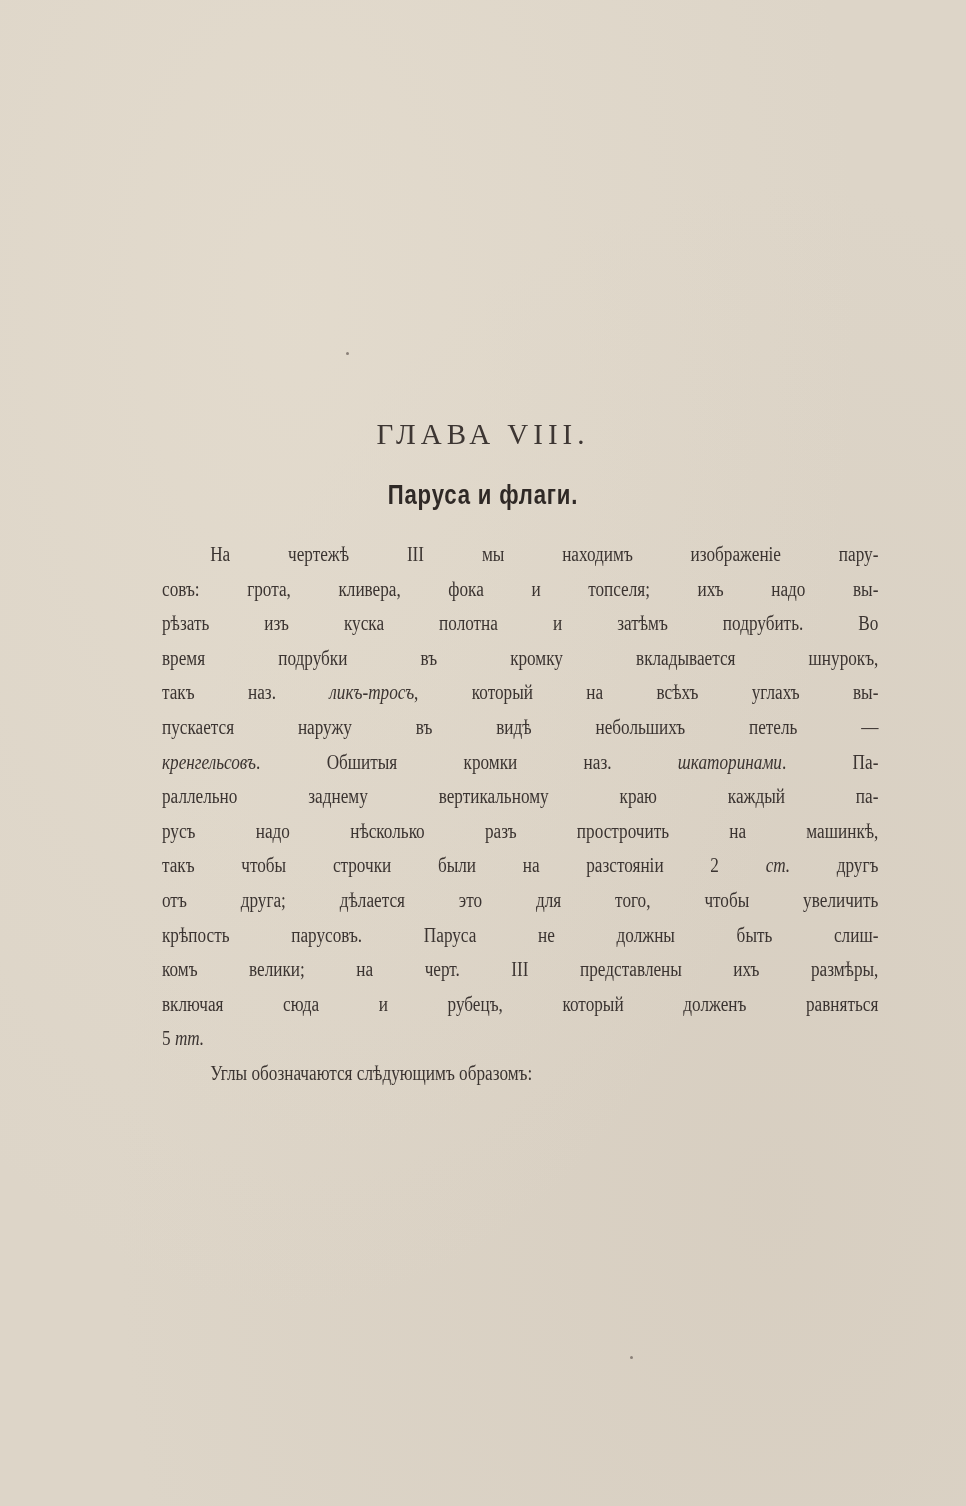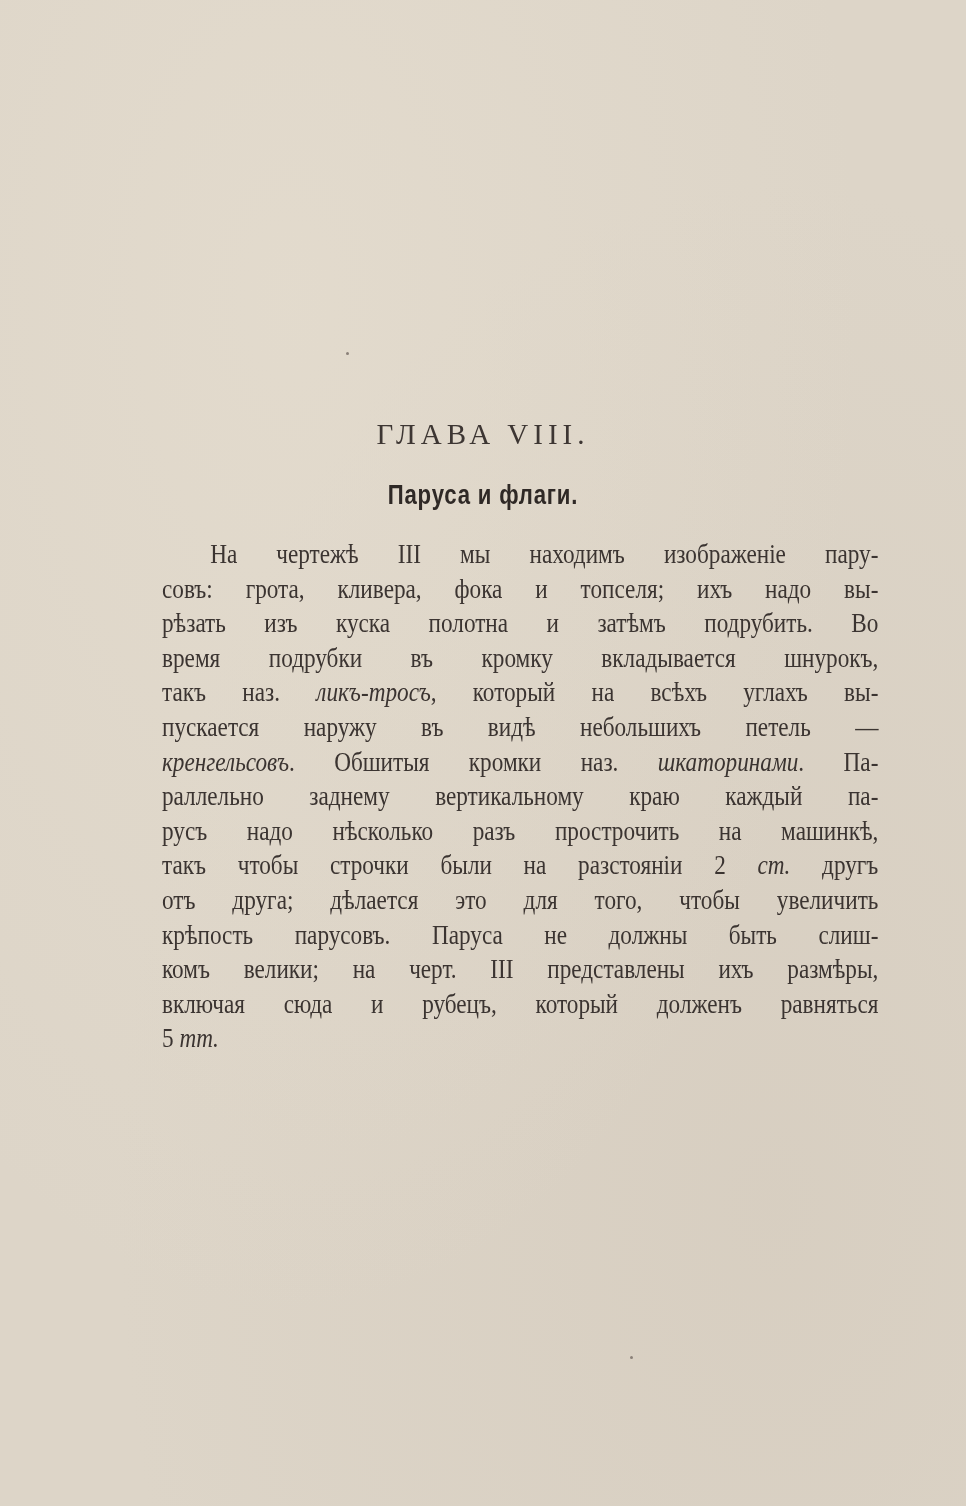--- a/index.html
+++ b/index.html
@@ -46,21 +46,21 @@
       letter-spacing: 1px;
       transform: scaleX(0.82);
       transform-origin: 50% 50%;
       color: #2f2926;
     }
     .body {
       position: absolute;
       left: 162px;
       top: 537px;
       width: 716px;
-      font-size: 27px;
+      font-size: 20px;
       line-height: 34.6px;
       color: #3b3431;
     }
     .line {
       display: block;
       height: 34.6px;
       white-space: nowrap;
       text-align: justify;
       text-align-last: justify;
       transform: scaleX(0.86);
@@ -98,14 +98,17 @@
         <span class="line"><span class="it">кренгельсовъ</span><span>. Обшитыя кромки наз. </span><span class="it">шкаторинами</span><span>. Па-</span></span>
         <span class="line"><span>раллельно заднему вертикальному краю каждый па-</span></span>
         <span class="line"><span>русъ надо нѣсколько разъ прострочить на машинкѣ,</span></span>
         <span class="line"><span>такъ чтобы строчки были на разстоянiи 2 </span><span class="it">cm.</span><span> другъ</span></span>
         <span class="line"><span>отъ друга; дѣлается это для того, чтобы увеличить</span></span>
         <span class="line"><span>крѣпость парусовъ. Паруса не должны быть слиш-</span></span>
         <span class="line"><span>комъ велики; на черт. III представлены ихъ размѣры,</span></span>
         <span class="line"><span>включая сюда и рубецъ, который долженъ равняться</span></span>
         <span class="line last"><span>5 </span><span class="it">mm.</span></span>
       </div>
+      <div>
+        <span class="line indent last"><span>Углы обозначаются слѣдующимъ образомъ:</span></span>
+      </div>
     </div>
 </div>
 
 </body></html>

